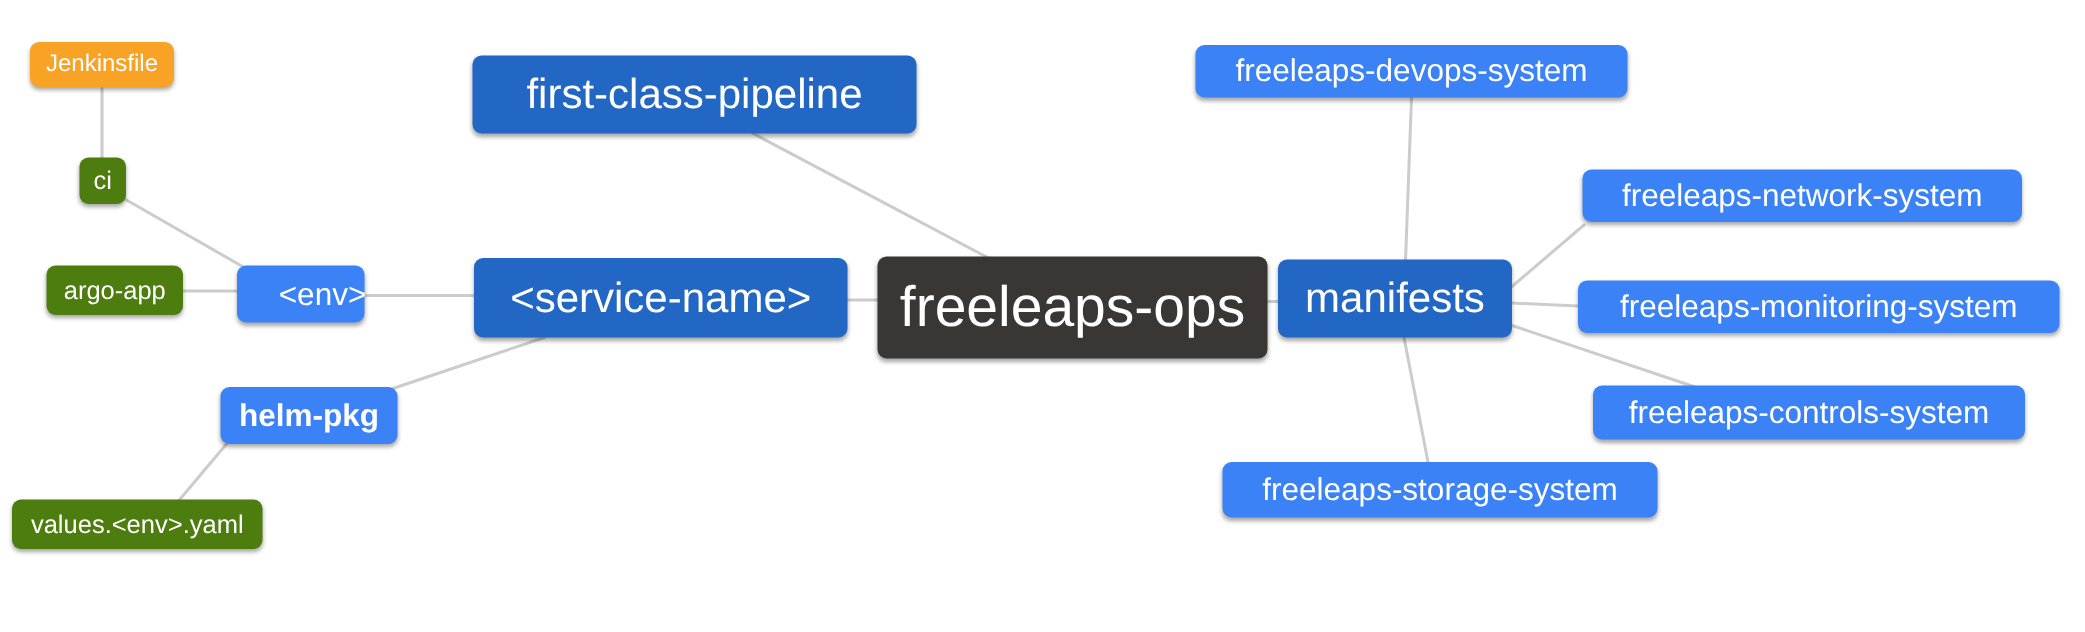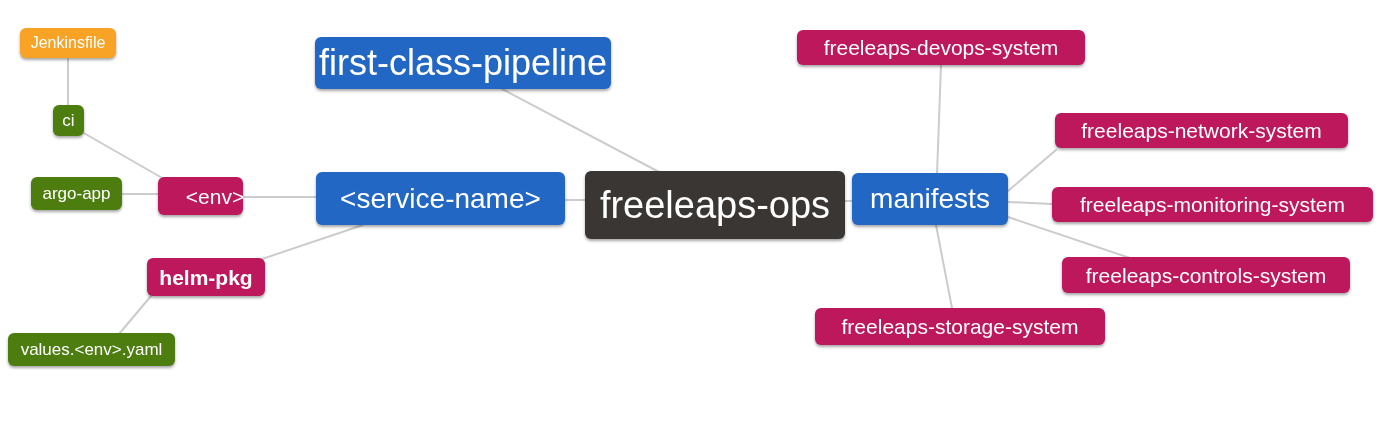--- a/index.html
+++ b/index.html
@@ -30,21 +30,21 @@
     color: #ffffff;
     border-radius: 6px;
     white-space: nowrap;
     box-shadow: 0 2px 3px rgba(0,0,0,0.35);
     cursor: pointer;
     line-height: 1;
     user-select: none;
   }
   .node.l1 { background: #3a3633; }
   .node.l2 { background: #2267c3; }
-  .node.l3 { background: #be185d; }
+  .node.l3 { background: #3b82f6; }
   .node.l4 { background: #4d7c0f; }
   .node.l5 { background: #f9a326; }
 </style>
 </head>
 <body>
 
 <div class="canvas">
   <svg class="edges-layer" width="1390" height="421" viewBox="0 0 1390 421">
       <line x1="68" y1="59" x2="68" y2="106" stroke="#cccccc" stroke-width="2" stroke-linecap="round"></line>
       <line x1="82" y1="132" x2="164" y2="179" stroke="#cccccc" stroke-width="2" stroke-linecap="round"></line>
@@ -61,21 +61,21 @@
       <line x1="1008" y1="217" x2="1130" y2="258" stroke="#cccccc" stroke-width="2" stroke-linecap="round"></line>
       <line x1="936" y1="225" x2="952" y2="308" stroke="#cccccc" stroke-width="2" stroke-linecap="round"></line>
     </svg>
   <div id="nodes-layer">
       <div class="node l5" style="left: 20px; top: 28px; width: 96px; height: 30px; font-size: 16px;">Jenkinsfile</div>
       <div class="node l4" style="left: 53px; top: 105px; width: 31px; height: 31px; font-size: 17px;">ci</div>
       <div class="node l4" style="left: 31px; top: 177px; width: 91px; height: 33px; font-size: 17px;">argo-app</div>
       <div class="node l3" style="left: 158px; top: 177px; width: 85px; height: 38px; font-size: 21px; padding-left: 29px;">&lt;env&gt;</div>
       <div class="node l3" style="left: 147px; top: 258px; width: 118px; height: 38px; font-size: 21px; font-weight: bold;">helm-pkg</div>
       <div class="node l4" style="left: 8px; top: 333px; width: 167px; height: 33px; font-size: 17px;">values.&lt;env&gt;.yaml</div>
-      <div class="node l2" style="left: 315px; top: 37px; width: 296px; height: 52px; font-size: 36px;">first-class-pipeline</div>
+      <div class="node l2" style="left: 315px; top: 37px; width: 296px; height: 52px; font-size: 28px;">first-class-pipeline</div>
       <div class="node l2" style="left: 316px; top: 172px; width: 249px; height: 53px; font-size: 28px; text-align: right;">&lt;service-name&gt;</div>
       <div class="node l1" style="left: 585px; top: 171px; width: 260px; height: 68px; font-size: 38px;">freeleaps-ops</div>
       <div class="node l2" style="left: 852px; top: 173px; width: 156px; height: 52px; font-size: 28px;">manifests</div>
       <div class="node l3" style="left: 797px; top: 30px; width: 288px; height: 35px; font-size: 21px;">freeleaps-devops-system</div>
       <div class="node l3" style="left: 1055px; top: 113px; width: 293px; height: 35px; font-size: 21px;">freeleaps-network-system</div>
       <div class="node l3" style="left: 1052px; top: 187px; width: 321px; height: 35px; font-size: 21px;">freeleaps-monitoring-system</div>
       <div class="node l3" style="left: 1062px; top: 257px; width: 288px; height: 36px; font-size: 21px;">freeleaps-controls-system</div>
       <div class="node l3" style="left: 815px; top: 308px; width: 290px; height: 37px; font-size: 21px;">freeleaps-storage-system</div>
     </div>
 </div>

